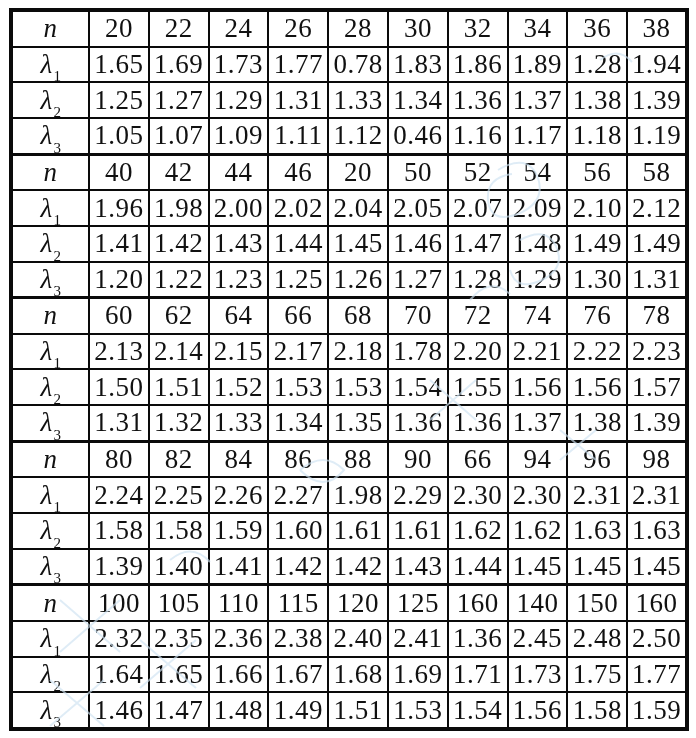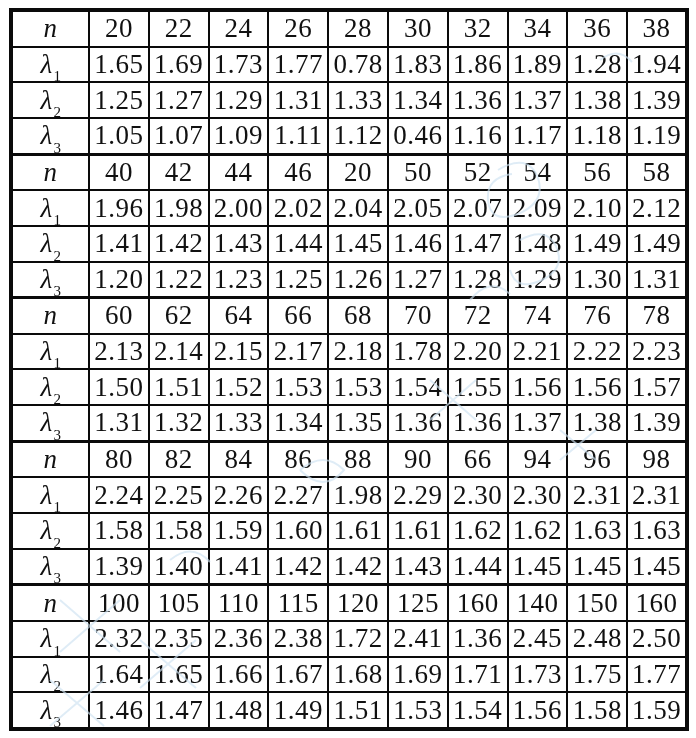--- a/index.html
+++ b/index.html
@@ -319,21 +319,21 @@
           <td>140</td>
           <td>150</td>
           <td>160</td>
         </tr>
         <tr>
           <td class="lbl"><span>λ</span><sub>1</sub></td>
           <td>2.32</td>
           <td>2.35</td>
           <td>2.36</td>
           <td>2.38</td>
-          <td>1.72</td>
+          <td>2.40</td>
           <td>2.41</td>
           <td>1.36</td>
           <td>2.45</td>
           <td>2.48</td>
           <td>2.50</td>
         </tr>
         <tr>
           <td class="lbl"><span>λ</span><sub>2</sub></td>
           <td>1.64</td>
           <td>1.65</td>

